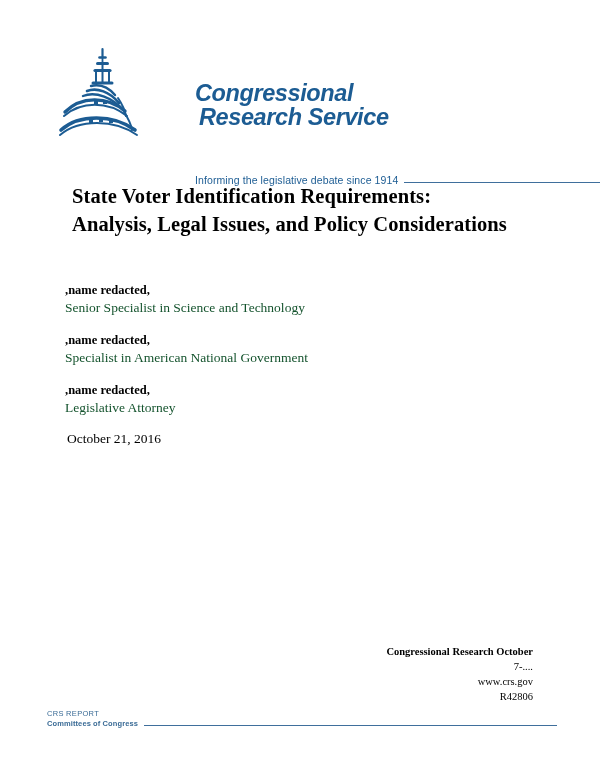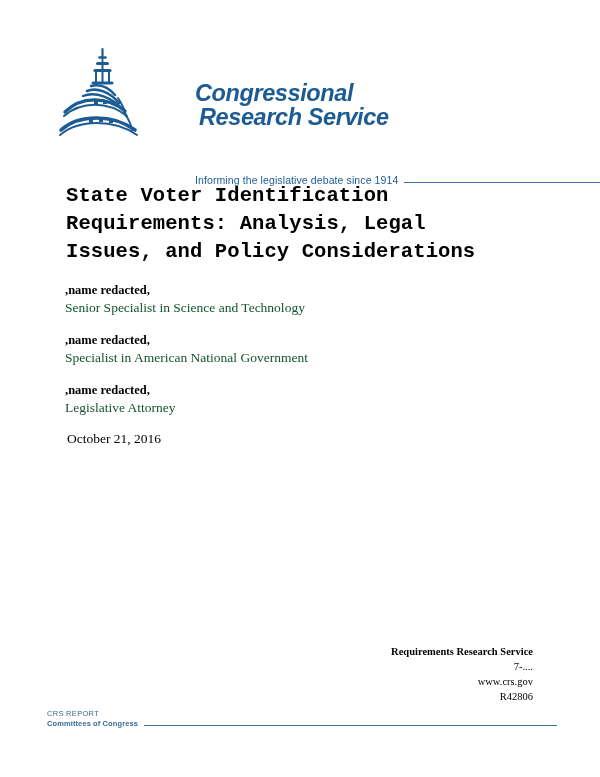--- a/index.html
+++ b/index.html
@@ -75,24 +75,24 @@
     flex: 1 1 auto;
     height: 1px;
     background: #3f6f9c;
     margin-left: 6px;
     margin-top: 5px;
   }
 
   
   .doc-title {
     position: absolute;
-    left: 66px;
+    left: 72px;
     top: 168px;
     width: 440px;
-    font-family: Liberation Mono, monospace;
+    font-family: Liberation Serif, serif;
     font-weight: bold;
     font-size: 20.5px;
     line-height: 28px;
     color: #000000;
     letter-spacing: 0.1px;
   }
 
   
   .authors {
     position: absolute;
@@ -253,21 +253,21 @@
     </div>
     <div class="author-block">
       <div class="author-name">,name redacted,</div>
       <div class="author-role">Legislative Attorney</div>
     </div>
   </div>
 
   <div class="doc-date">October 21, 2016</div>
 
   <div class="footer-right">
-    <div class="fr-org">Requirements Research Service</div>
+    <div class="fr-org">Congressional Research October</div>
     <div class="fr-line">7-....</div>
     <div class="fr-line">www.crs.gov</div>
     <div class="fr-line">R42806</div>
   </div>
 
   <div class="footer-left">
     <div class="fl-head">CRS REPORT</div>
     <div class="fl-row">
       <div class="fl-sub">Committees of Congress</div>
       <div class="fl-rule"></div>

